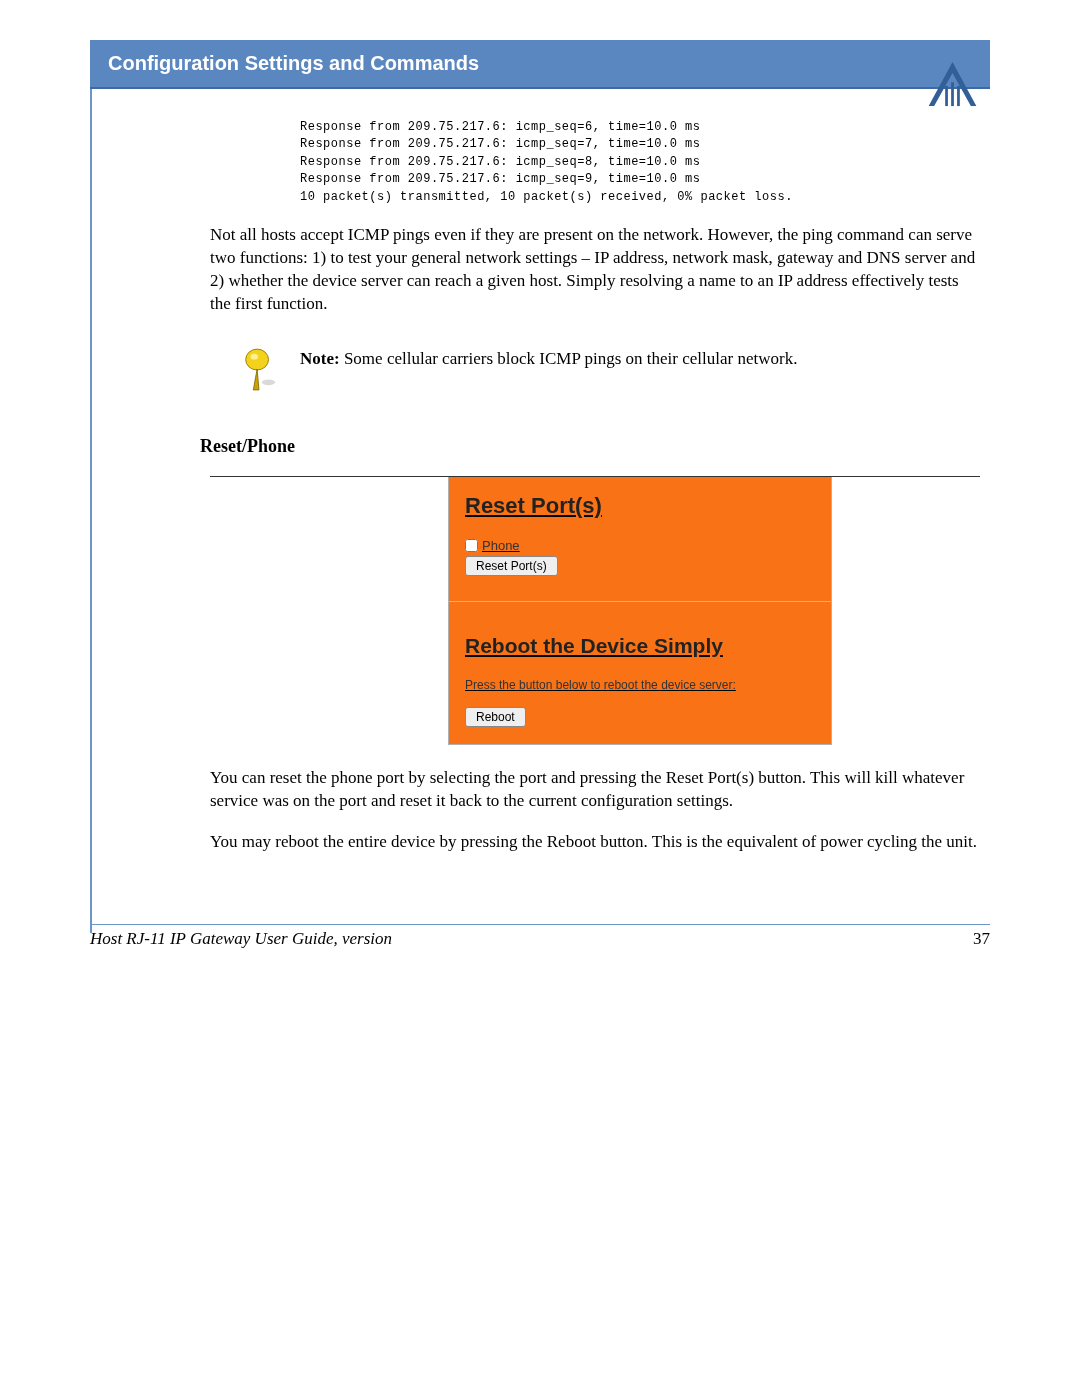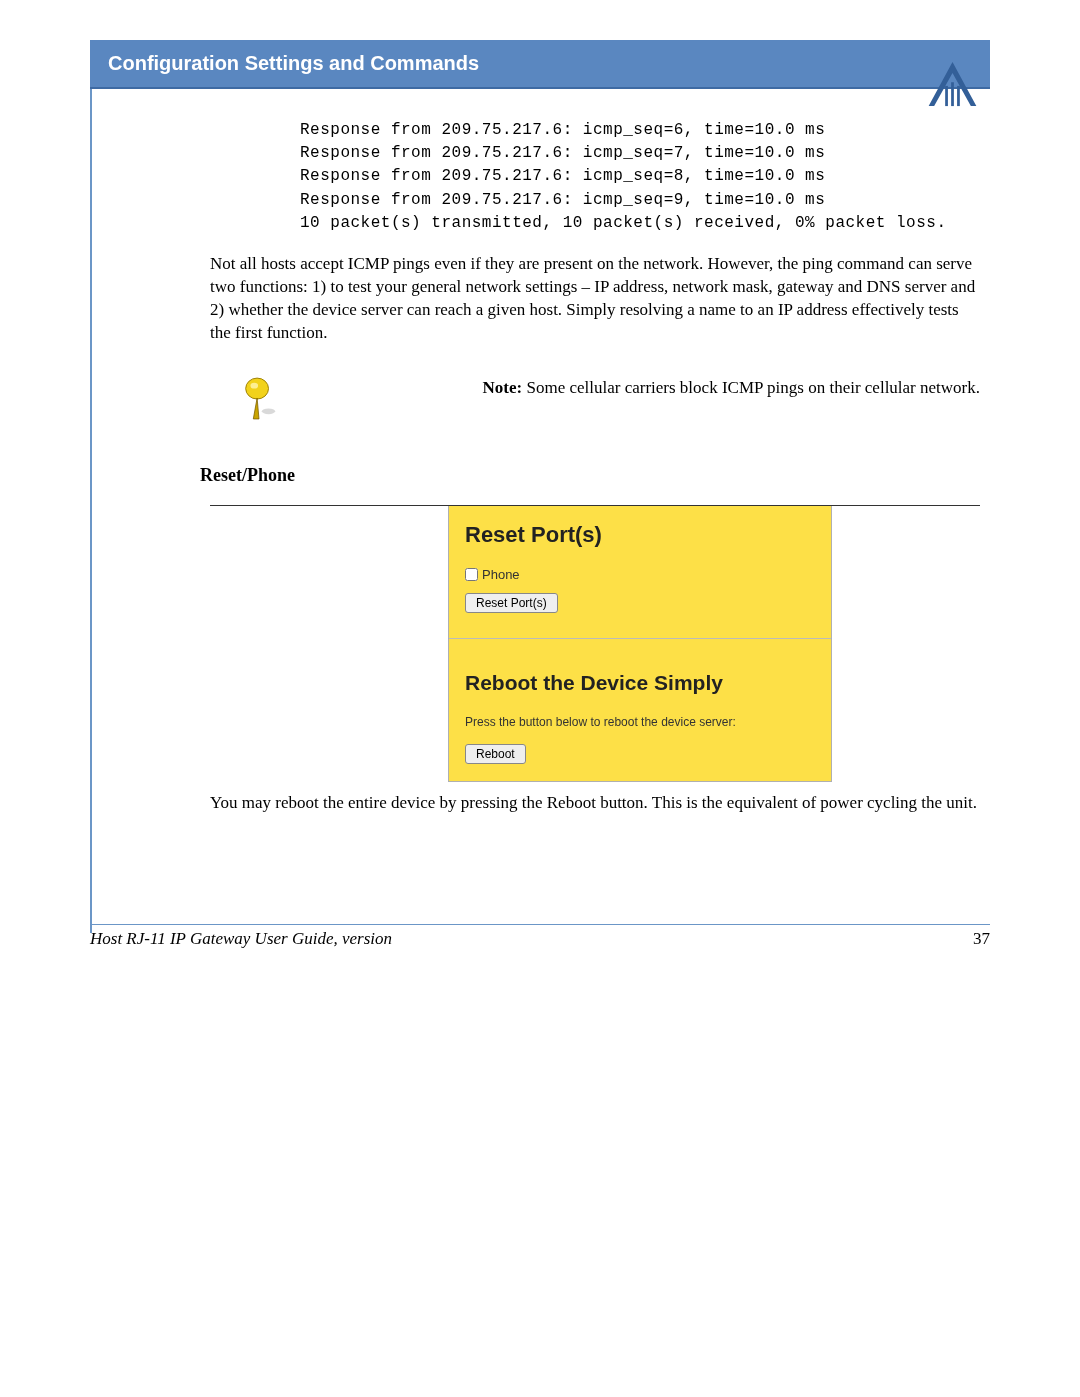--- a/index.html
+++ b/index.html
@@ -44,21 +44,21 @@
   }
   .content {
     margin-left: 210px;
     margin-right: 10px;
     margin-top: 30px;
     font-size: 17px;
     line-height: 1.35;
   }
   .ping-block {
     font-family: "Courier New", monospace;
-    font-size: 16px;
+    font-size: 12px;
     letter-spacing: 0.5px;
     white-space: pre;
     margin-bottom: 18px;
     line-height: 1.45;
   }
   .para {
     margin: 10px 0 18px 0;
     text-align: left;
   }
   .note-row {
@@ -90,36 +90,36 @@
   .figure-rule {
     border: 0;
     border-top: 1px solid #333;
     margin: 2px 0 0 0;
   }
   .figure-box {
     margin: 0 auto;
     width: 382px;
     border: 1px solid #b0b0b0;
     border-top: none;
-    background: #fde047;
+    background: #f97316;
     font-family: Arial, Helvetica, sans-serif;
+    text-decoration: underline;
   }
   .figure-inner {
     padding: 14px 16px 16px 16px;
   }
   .fig-h1 {
     font-size: 22px;
     font-weight: bold;
     color: #222;
     margin: 0 0 16px 0;
   }
   .checkbox-row {
     font-size: 13px;
     color: #333;
-    margin-bottom: 8px;
     display: flex;
     align-items: center;
     gap: 4px;
   }
   .checkbox-row input {
     margin: 0;
   }
   .win-btn {
     font-family: Arial, sans-serif;
     font-size: 12px;
@@ -187,21 +187,21 @@
   <div class="content">
 
     <div class="ping-block"><span>Response from 209.75.217.6: icmp_seq=6, time=10.0 ms</span>
 <span>Response from 209.75.217.6: icmp_seq=7, time=10.0 ms</span>
 <span>Response from 209.75.217.6: icmp_seq=8, time=10.0 ms</span>
 <span>Response from 209.75.217.6: icmp_seq=9, time=10.0 ms</span>
 <span>10 packet(s) transmitted, 10 packet(s) received, 0% packet loss.</span></div>
 
     <div class="para" style="margin-left:-90px;">Not all hosts accept ICMP pings even if they are present on the network. However, the ping command can serve two functions: 1) to test your general network settings – IP address, network mask, gateway and DNS server and 2) whether the device server can reach a given host. Simply resolving a name to an IP address effectively tests the first function.</div>
 
-    <div class="note-row" style="margin-left:-60px;justify-content:space-between;">
+    <div class="note-row" style="margin-left:-60px;">
       <svg class="pin" viewBox="0 0 40 50">
         <ellipse cx="18" cy="14" rx="12" ry="11" fill="#f2d21b" stroke="#9a7d00" stroke-width="1"></ellipse>
         <ellipse cx="15" cy="11" rx="4" ry="3" fill="#fff6b0" opacity="0.8"></ellipse>
         <path d="M18 24 L14 46 L20 46 Z" fill="#c9a400" stroke="#7a5c00" stroke-width="0.8"></path>
         <ellipse cx="30" cy="38" rx="7" ry="3" fill="#000" opacity="0.15"></ellipse>
       </svg>
       <div class="note-text">
         <b>Note:</b><span> Some cellular carriers block ICMP pings on their cellular network.</span>
       </div>
     </div>
@@ -221,20 +221,21 @@
         <button class="win-btn">Reset Port(s)</button>
 
         <hr class="fig-divider">
 
         <div class="fig-h2">Reboot the Device Simply</div>
         <div class="fig-small">Press the button below to reboot the device server:</div>
         <button class="win-btn">Reboot</button>
       </div>
     </div>
 
+    <div class="para" style="margin-left:-90px; margin-top:22px;">You can reset the phone port by selecting the port and pressing the Reset Port(s) button. This will kill whatever service was on the port and reset it back to the current configuration settings.</div>
     <div class="para" style="margin-left:-90px;">You may reboot the entire device by pressing the Reboot button. This is the equivalent of power cycling the unit.</div>
 
   </div>
 
   <hr class="footer-rule">
   <div class="footer">
     <span class="title">Host RJ-11 IP Gateway User Guide, version</span>
     <span>37</span>
   </div>
 </div>

